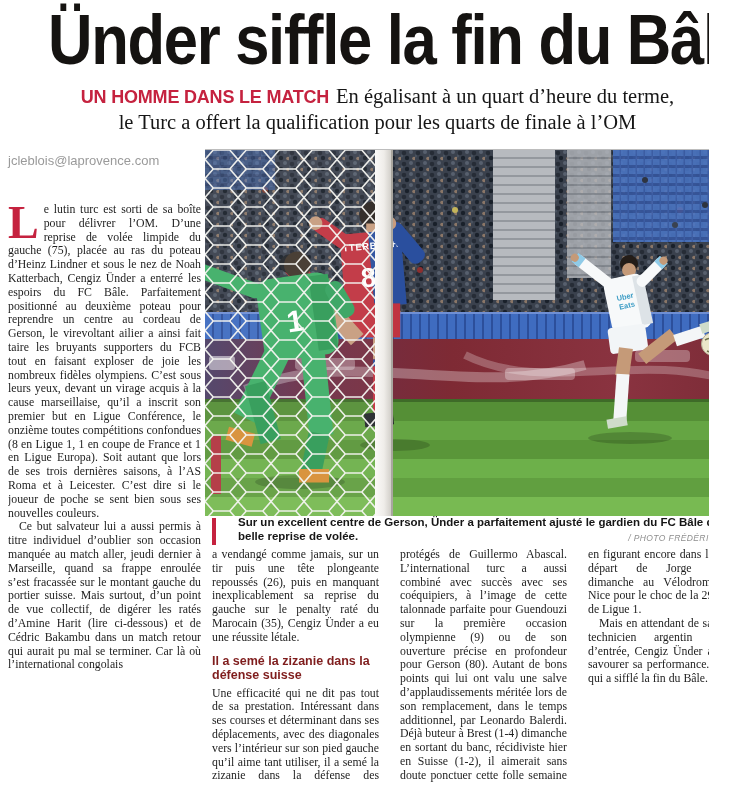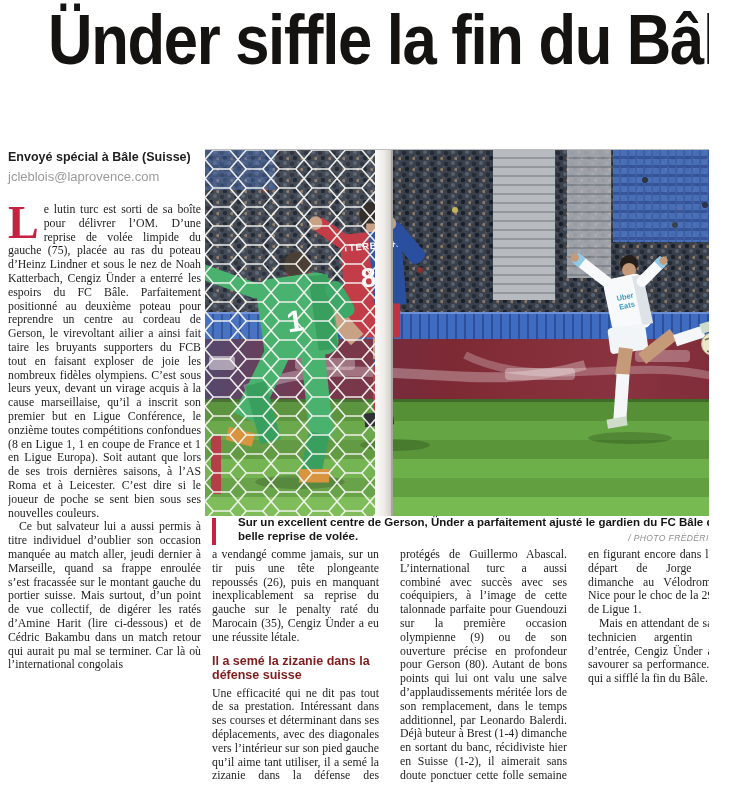--- a/index.html
+++ b/index.html
@@ -47,23 +47,28 @@
 </style>
 </head>
 <body>
 
 <div class="page">
 
   <div class="headline-wrap">
     <span class="headline">Ünder siffle la fin du Bâle</span>
   </div>
 
+  <div class="kicker">
+    <div>
+      <span class="kicker-label" style="color:#c5223f">UN HOMME DANS LE MATCH</span><span>En égalisant à un quart d’heure du terme,</span>
+    </div>
+    <div>le Turc a offert la qualification pour les quarts de finale à l’OM</div>
+  </div>
 
   <div class="byline">
-    <div>Envoyé spécial à Bâle (Suisse)</div>
     <div class="byline-email">jcleblois@laprovence.com</div>
   </div>
 
   <div class="photo">
     <svg width="550" height="366" viewBox="0 0 550 366">
       <defs>
         <pattern id="crowd" width="14" height="11" patternUnits="userSpaceOnUse">
           <rect width="14" height="11" fill="#3a414d"></rect>
           <circle cx="3" cy="3" r="2.3" fill="#262c36"></circle>
           <circle cx="10" cy="2" r="2" fill="#57606e"></circle>

